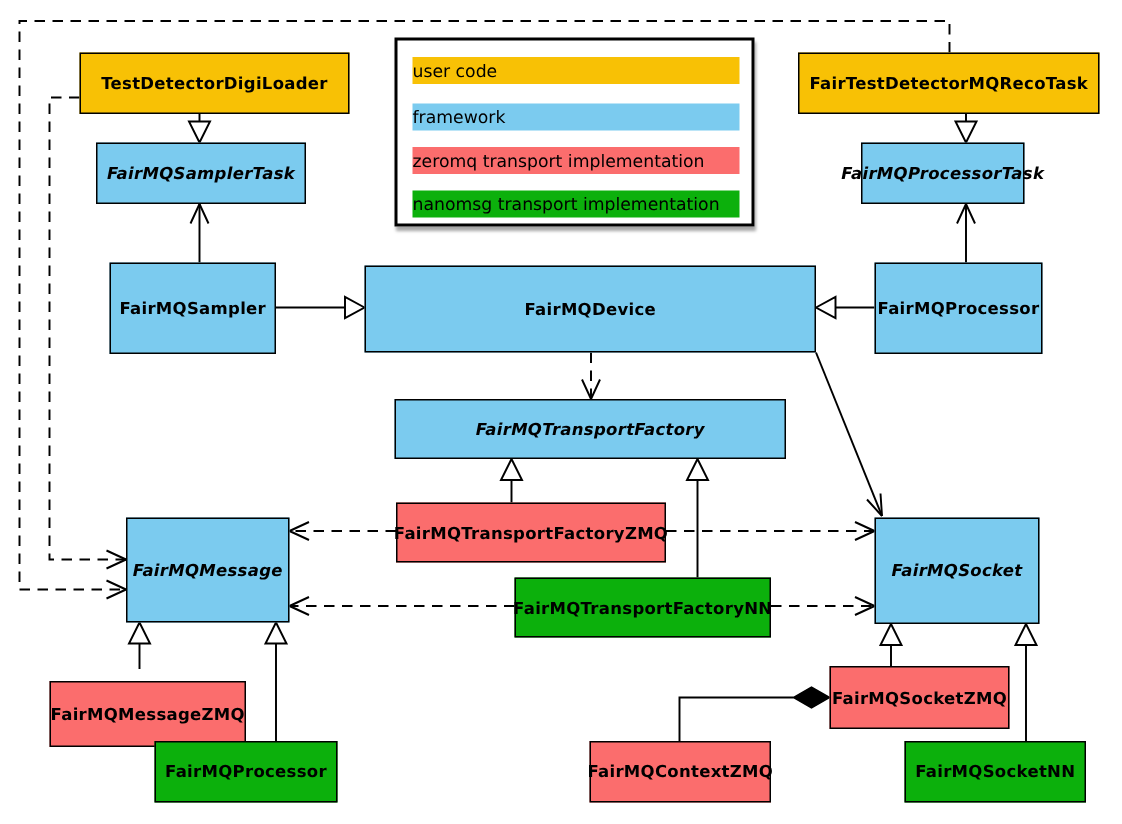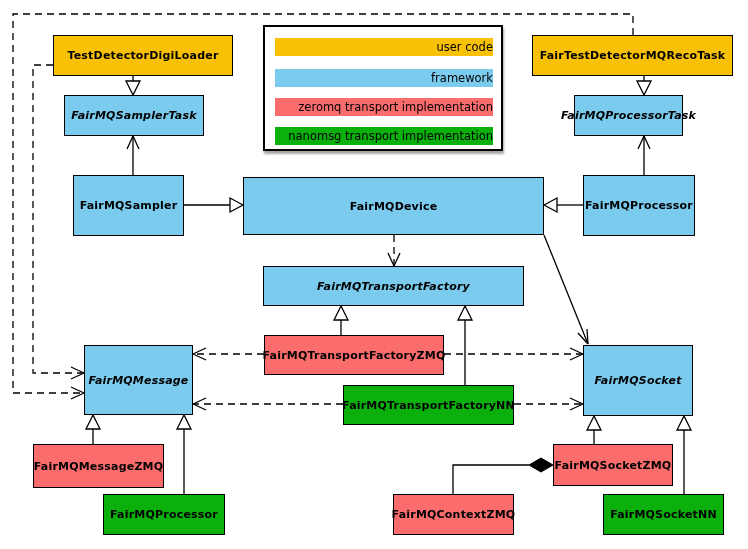--- a/index.html
+++ b/index.html
@@ -25,21 +25,21 @@
   .node.framework{background:var(--framework);}
   .node.zmq{background:var(--zeromq_impl);}
   .node.nn{background:var(--nanomsg_impl);}
   #legend{
     position:absolute;left:263px;top:25px;width:240px;height:126px;
     background:#fff;border:2px solid #000;box-sizing:border-box;
     box-shadow:1px 3px 2px rgba(0,0,0,.35);
   }
   .legend-bar{
     position:absolute;left:10px;width:218px;height:18px;
-    display:flex;align-items:center;justify-content:flex-end;
+    display:flex;align-items:center;justify-content:flex-start;
     font-size:11.5px;font-weight:normal;color:#000;white-space:nowrap;
   }
   .legend-bar.user{background:var(--user_code);}
   .legend-bar.framework{background:var(--framework);}
   .legend-bar.zmq{background:var(--zeromq_impl);}
   .legend-bar.nn{background:var(--nanomsg_impl);}
   .wire{stroke:#000;stroke-width:1.3;fill:none;}
   .wire.dash{stroke-dasharray:7 5;}
   .tri{fill:#fff;stroke:#000;stroke-width:1.3;}
   .vee{stroke:#000;stroke-width:1.3;fill:none;}
@@ -157,21 +157,21 @@
   </div>
 
   <div class="node framework abstract" style="left:84px;top:345px;width:109px;height:70px">
     <span>FairMQMessage</span>
   </div>
 
   <div class="node framework abstract" style="left:583px;top:345px;width:110px;height:71px">
     <span>FairMQSocket</span>
   </div>
 
-  <div class="node zmq" style="left:33px;top:444px;width:131px;height:44px">
+  <div class="node zmq" style="left:33px;top:454px;width:131px;height:44px">
     <span>FairMQMessageZMQ</span>
   </div>
 
   <div class="node nn" style="left:103px;top:494px;width:122px;height:41px">
     <span>FairMQProcessor</span>
   </div>
 
   <div class="node zmq" style="left:393px;top:494px;width:121px;height:41px">
     <span>FairMQContextZMQ</span>
   </div>

